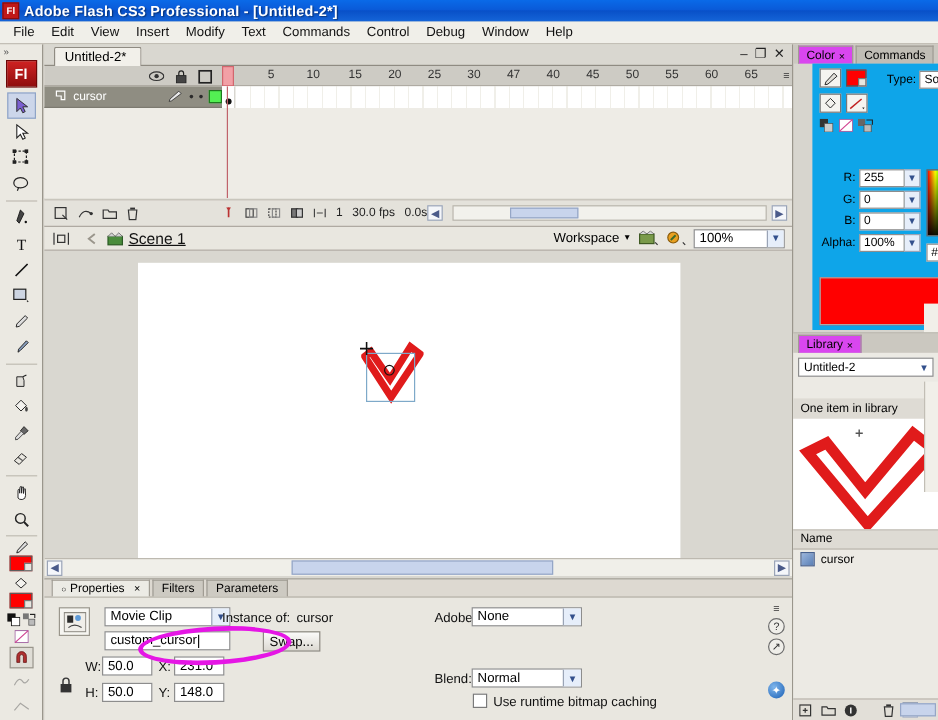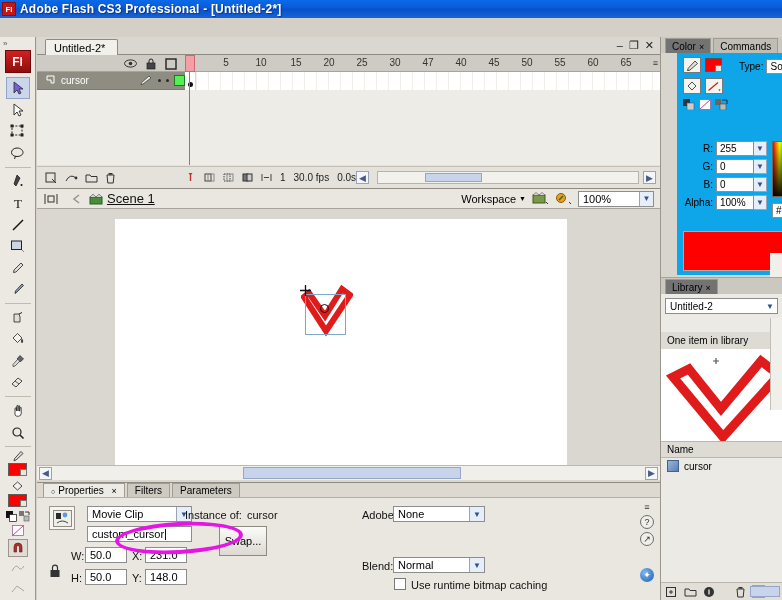--- a/index.html
+++ b/index.html
@@ -161,37 +161,37 @@
   .props { position: absolute; left: 0; right: 0; bottom: 0; height: 118px; background: #e9e7e0; border-top: 1px solid #8f8b82; }
   .props-tabs { height: 15px; background: #ddd9d1; display: flex; align-items: flex-end; padding-left: 6px; border-bottom: 1px solid #b5b1a8; }
   .ptab { height: 14px; padding: 1px 7px 0 7px; font-size: 10px; background: #cdcac2; border: 1px solid #a09c93; border-bottom: none; margin-right: 2px; }
   .ptab.active { background: #ecebe5; }
   .props-body { position: relative; height: 103px; }
   .mc-icon { position: absolute; left: 12px; top: 8px; width: 26px; height: 24px; background: #f6f5f1; border: 1px solid #9a968c; display: flex; align-items: center; justify-content: center; }
   .fld { position: absolute; background: #fff; border: 1px solid #8d8d8d; height: 16px; font-size: 11px; display: flex; align-items: center; padding-left: 4px; }
   .combo { position: absolute; background: #fff; border: 1px solid #8d8d8d; height: 16px; font-size: 11px; display: flex; align-items: center; padding-left: 4px; }
   .combo .cb-arrow { position: absolute; right: 0; top: 0; bottom: 0; width: 15px; background: #e6eefa; border-left: 1px solid #9aa4b6; display: flex; align-items: center; justify-content: center; color: #33508c; font-size: 8px; }
   .lbl { position: absolute; font-size: 11px; color: #111; }
-  .btn3d { position: absolute; height: 30px; background: linear-gradient(to bottom,#fbfbf9,#dcd9d2); border: 1px solid #8d8a82; font-size: 11px; display: flex; align-items: center; justify-content: center; padding: 0 6px; }
+  .btn3d { position: absolute; height: 17px; background: linear-gradient(to bottom,#fbfbf9,#dcd9d2); border: 1px solid #8d8a82; font-size: 11px; display: flex; align-items: center; justify-content: center; padding: 0 6px; }
   .magenta-ring {
     position: absolute; left: 78px; top: 24px; width: 128px; height: 32px;
     border: 4px solid #e516e5; border-radius: 50%;
     transform: rotate(-3deg);
     pointer-events: none;
   }
   .chk { position: absolute; width: 12px; height: 12px; background: #fff; border: 1px solid #7a7a7a; }
   .props-icons { position: absolute; right: 6px; top: 4px; display: flex; flex-direction: column; align-items: center; gap: 3px; }
   .circ-ico { width: 14px; height: 14px; border: 1px solid #6c6c6c; border-radius: 50%; display: flex; align-items: center; justify-content: center; font-size: 9px; color: #333; background: #efeee9; }
   .globe { width: 14px; height: 14px; border-radius: 50%; background: radial-gradient(circle at 35% 33%, #7fb6ec, #1a5fb4); color: #fff; font-size: 9px; display:flex;align-items:center;justify-content:center; }
 
   
   .dock { position: absolute; right: 0; top: 0; width: 122px; bottom: 0; background: #d7d5ce; border-left: 1px solid #9a968c; }
   .panel-tabs { height: 16px; background: #cbc8c0; display: flex; align-items: flex-end; padding-left: 4px; }
   .ptab2 { height: 15px; padding: 1px 6px 0 6px; font-size: 10px; background: #c0bdb5; border: 1px solid #a09c93; border-bottom: none; margin-right: 2px; display: flex; align-items: center; gap: 3px; }
-  .ptab2.active { background: #737373; }
+  .ptab2.active { background: #d946ef; }
   .color-panel { position: absolute; left: 16px; right: 0; top: 16px; height: 222px; background: #0ea5e9; }
   .cp-toolrow { display: flex; align-items: center; gap: 4px; padding: 4px 0 0 6px; }
   .cp-box { width: 18px; height: 16px; border: 1px solid #777; display: flex; align-items: center; justify-content: center; background: #f5f4f0; }
   .cp-swatch { width: 17px; height: 14px; background: #f00; border: 1px solid #555; position: relative; }
   .cp-swatch::after { content:''; position:absolute; right:-1px; bottom:-1px; width:5px;height:5px;background:#e8e6e0;border:1px solid #777; }
   .cp-type { position: absolute; left: 62px; top: 6px; font-size: 10px; display: flex; align-items: center; gap: 3px; }
   .cp-type-fld { width: 44px; height: 15px; background: #fff; border: 1px solid #8d8d8d; font-size: 10px; padding-left: 3px; display: flex; align-items: center; overflow: hidden; }
   .rgb-rows { position: absolute; left: 2px; top: 88px; }
   .rgb-row { display: flex; align-items: center; margin-bottom: 3px; }
   .rgb-lbl { width: 34px; text-align: right; font-size: 10px; margin-right: 3px; }
@@ -219,20 +219,33 @@
 </head>
 <body>
 
 <div class="app">
 
   <div class="titlebar">
     <div class="title-icon">Fl</div>
     <div class="title-text">Adobe Flash CS3 Professional - [Untitled-2*]</div>
   </div>
 
+  <div class="menubar">
+    <div class="menu-item">File</div>
+    <div class="menu-item">Edit</div>
+    <div class="menu-item">View</div>
+    <div class="menu-item">Insert</div>
+    <div class="menu-item">Modify</div>
+    <div class="menu-item">Text</div>
+    <div class="menu-item">Commands</div>
+    <div class="menu-item">Control</div>
+    <div class="menu-item">Debug</div>
+    <div class="menu-item">Window</div>
+    <div class="menu-item">Help</div>
+  </div>
 
   <div class="body-row">
 
     <div class="tools">
       <div class="tool-chev">»</div>
       <div class="fl-logo">Fl</div>
 
       <div class="tool sel">
         <svg width="14" height="14" viewBox="0 0 14 14">
             <path d="M3 1 L3 12 L6 9 L8 13 L10 12 L8 8 L12 8 Z" fill="#7a5fd0" stroke="#2b2b2b" stroke-width="0.8"></path>

